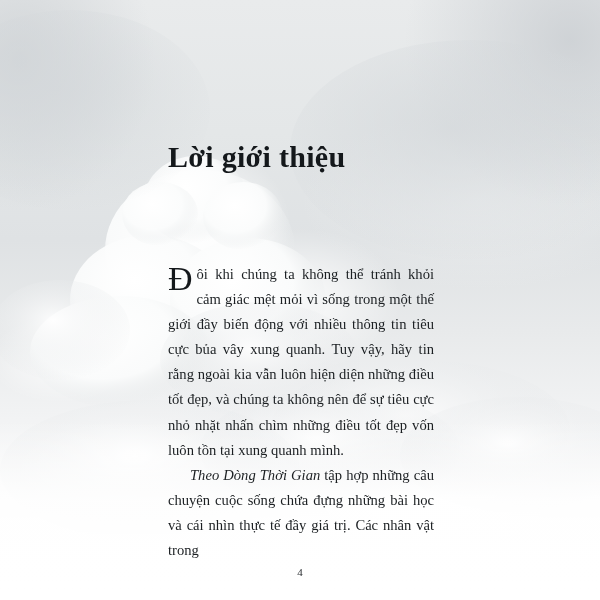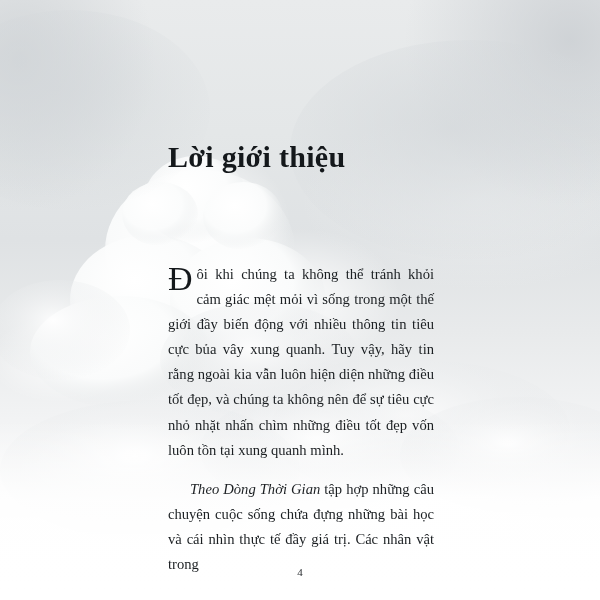--- a/index.html
+++ b/index.html
@@ -81,21 +81,21 @@
     color: #1b1f22;
     font-size: 14.6px;
     line-height: 1.72;
     text-align: justify;
     text-justify: inter-word;
   }
   .body-block p {
     margin: 0;
   }
   .body-block p + p {
-    margin-top: 14px;
+    margin-top: 0;
     text-indent: 22px;
   }
   .dropcap {
     float: left;
     font-size: 34px;
     line-height: 0.86;
     padding: 2px 4px 0 0;
     color: #14181b;
   }
   .italic-title {

